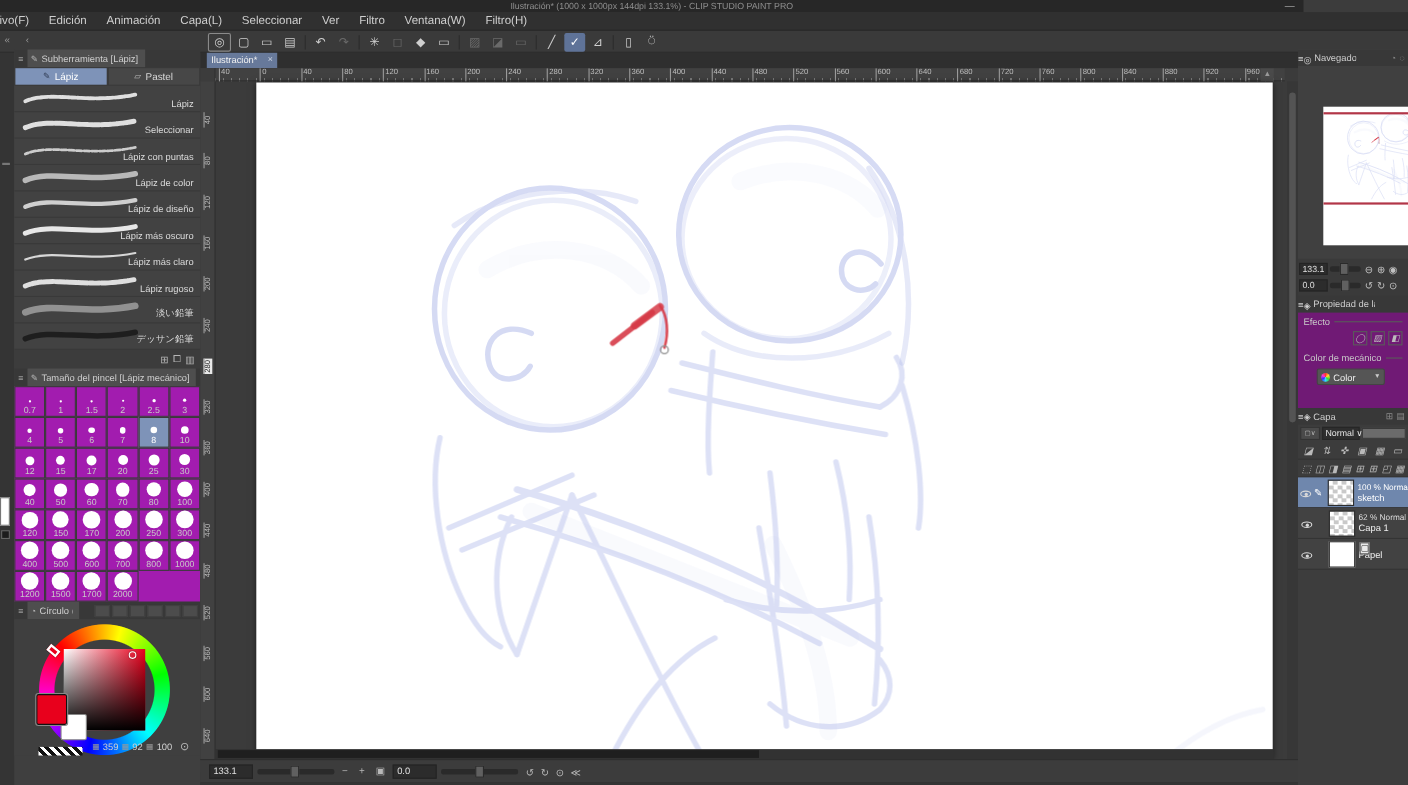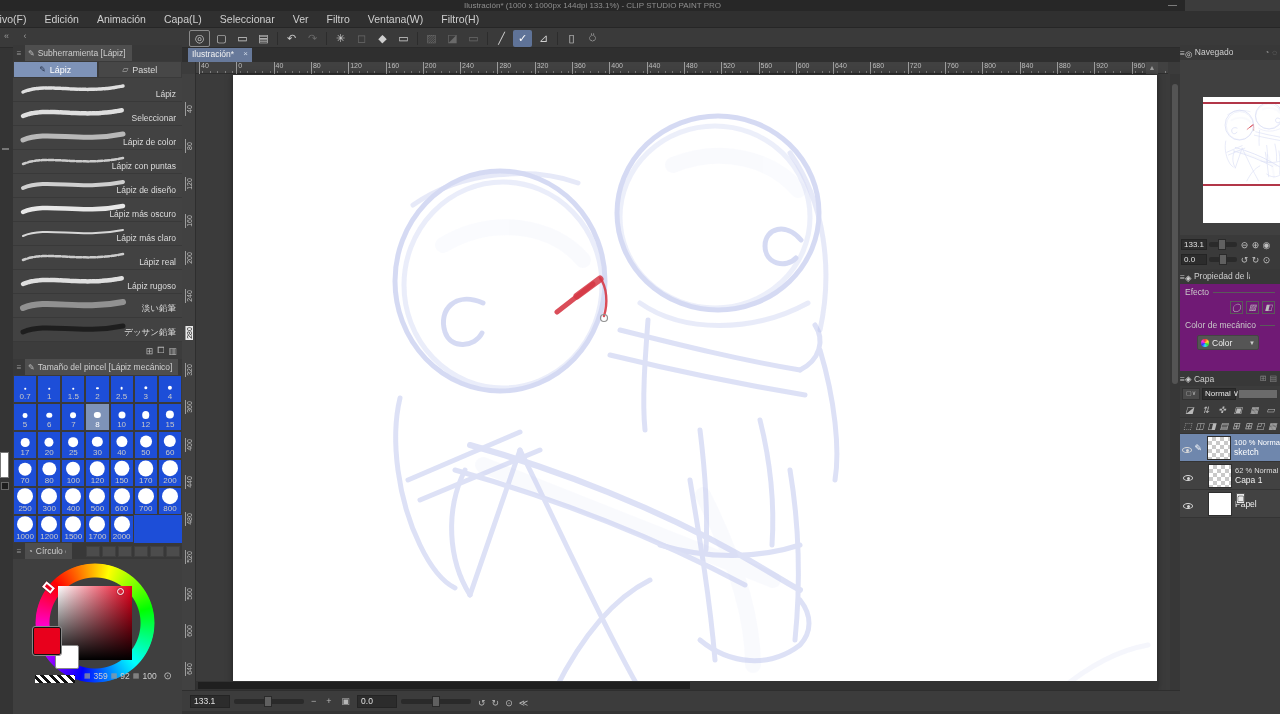--- a/index.html
+++ b/index.html
@@ -48,21 +48,21 @@
   .stab .g { font-size:8px; color:#2e3a52; }
   .stab:not(.on) .g { color:#bbb; }
   #brushlist { position:relative; background:#424242; }
   .brow { position:relative; height:24px; border-bottom:1px solid #393939; }
   .brow.sel { background:#7e93b8; }
   .brow .bname { position:absolute; right:6px; bottom:2px; font-size:8.5px; color:#dcdcdc; }
   .brow.sel .bname { color:#fff; }
   .brow svg { position:absolute; left:4px; top:1px; }
   #list-foot { height:17px; background:#3c3c3c; display:flex; align-items:center; justify-content:flex-end; gap:4px; padding-right:5px; }
   #list-foot span { font-size:9px; color:#b5b5b5; }
-  #sizegrid { background:#1d4ed8; display:grid; grid-template-columns:repeat(7,1fr); }
+  #sizegrid { background:#a21caf; display:grid; grid-template-columns:repeat(6,1fr); }
   .szc { height:28px; position:relative; border:1px solid #3a3a3a; display:flex; flex-direction:column; align-items:center; justify-content:flex-end; }
   .szc.sel { background:#7e93b8; }
   .szc .dot { background:#fff; border-radius:50%; position:absolute; top:50%; left:50%; transform:translate(-50%,-80%); }
   .szc .num { font-size:8px; color:#c9c9c9; line-height:10px; }
   .szc.sel .num { color:#fff; }
 
   
   #cwheadicons { display:flex; gap:2px; margin-left:auto; margin-right:2px; }
   #cwheadicons i { width:14px; height:11px; background:#4c4c4c; border:1px solid #404040; }
   #colorwheel { position:relative; height:124px; background:#3f3f3f; overflow:hidden; }
@@ -239,53 +239,47 @@
           <span class="bname">Lápiz</span>
         </div>
         <div class="brow">
           <svg width="112" height="20">
     <path d="M6 13 C 30 3, 62 16, 106 7" fill="none" stroke="#e8e8e8" stroke-width="4.5" stroke-dasharray="5 1.5 3 1" opacity="0.95" stroke-linecap="round"></path>
           </svg>
           <span class="bname">Seleccionar</span>
         </div>
         <div class="brow">
           <svg width="112" height="20">
+    <path d="M6 13 C 30 3, 62 16, 106 7" fill="none" stroke="#dcdcdc" stroke-width="2.5" stroke-dasharray="3 2 1 1" opacity="0.9" stroke-linecap="round"></path>
+          </svg>
+          <span class="bname">Lápiz con puntas</span>
+        </div>
+        <div class="brow">
+          <svg width="112" height="20">
     <path d="M6 13 C 30 3, 62 16, 106 7" fill="none" stroke="#e0e0e0" stroke-width="5" opacity="0.75" stroke-linecap="round"></path>
           </svg>
           <span class="bname">Lápiz de color</span>
         </div>
         <div class="brow">
           <svg width="112" height="20">
-    <path d="M6 13 C 30 3, 62 16, 106 7" fill="none" stroke="#dcdcdc" stroke-width="2.5" stroke-dasharray="3 2 1 1" opacity="0.9" stroke-linecap="round"></path>
-          </svg>
-          <span class="bname">Lápiz con puntas</span>
-        </div>
-        <div class="brow">
-          <svg width="112" height="20">
     <path d="M6 13 C 30 3, 62 16, 106 7" fill="none" stroke="#e8e8e8" stroke-width="4" opacity="0.85" stroke-linecap="round"></path>
           </svg>
           <span class="bname">Lápiz de diseño</span>
         </div>
         <div class="brow">
           <svg width="112" height="20">
     <path d="M6 13 C 30 3, 62 16, 106 7" fill="none" stroke="#f0f0f0" stroke-width="4.5" opacity="0.95" stroke-linecap="round"></path>
           </svg>
           <span class="bname">Lápiz más oscuro</span>
         </div>
         <div class="brow">
           <svg width="112" height="20">
     <path d="M6 13 C 30 3, 62 16, 106 7" fill="none" stroke="#e8e8e8" stroke-width="2" opacity="0.9" stroke-linecap="round"></path>
           </svg>
           <span class="bname">Lápiz más claro</span>
-        </div>
-        <div class="brow">
-          <svg width="112" height="20">
-    <path d="M6 13 C 30 3, 62 16, 106 7" fill="none" stroke="#dcdcdc" stroke-width="2.5" stroke-dasharray="3 2 1 1" opacity="0.9" stroke-linecap="round"></path>
-          </svg>
-          <span class="bname">Lápiz real</span>
         </div>
         <div class="brow">
           <svg width="112" height="20">
     <path d="M6 13 C 30 3, 62 16, 106 7" fill="none" stroke="#e8e8e8" stroke-width="4.5" stroke-dasharray="5 1.5 3 1" opacity="0.95" stroke-linecap="round"></path>
           </svg>
           <span class="bname">Lápiz rugoso</span>
         </div>
         <div class="brow">
           <svg width="112" height="20">
     <path d="M6 13 C 30 3, 62 16, 106 7" fill="none" stroke="#9a9a9a" stroke-width="6" opacity="0.9" stroke-linecap="round"></path>

